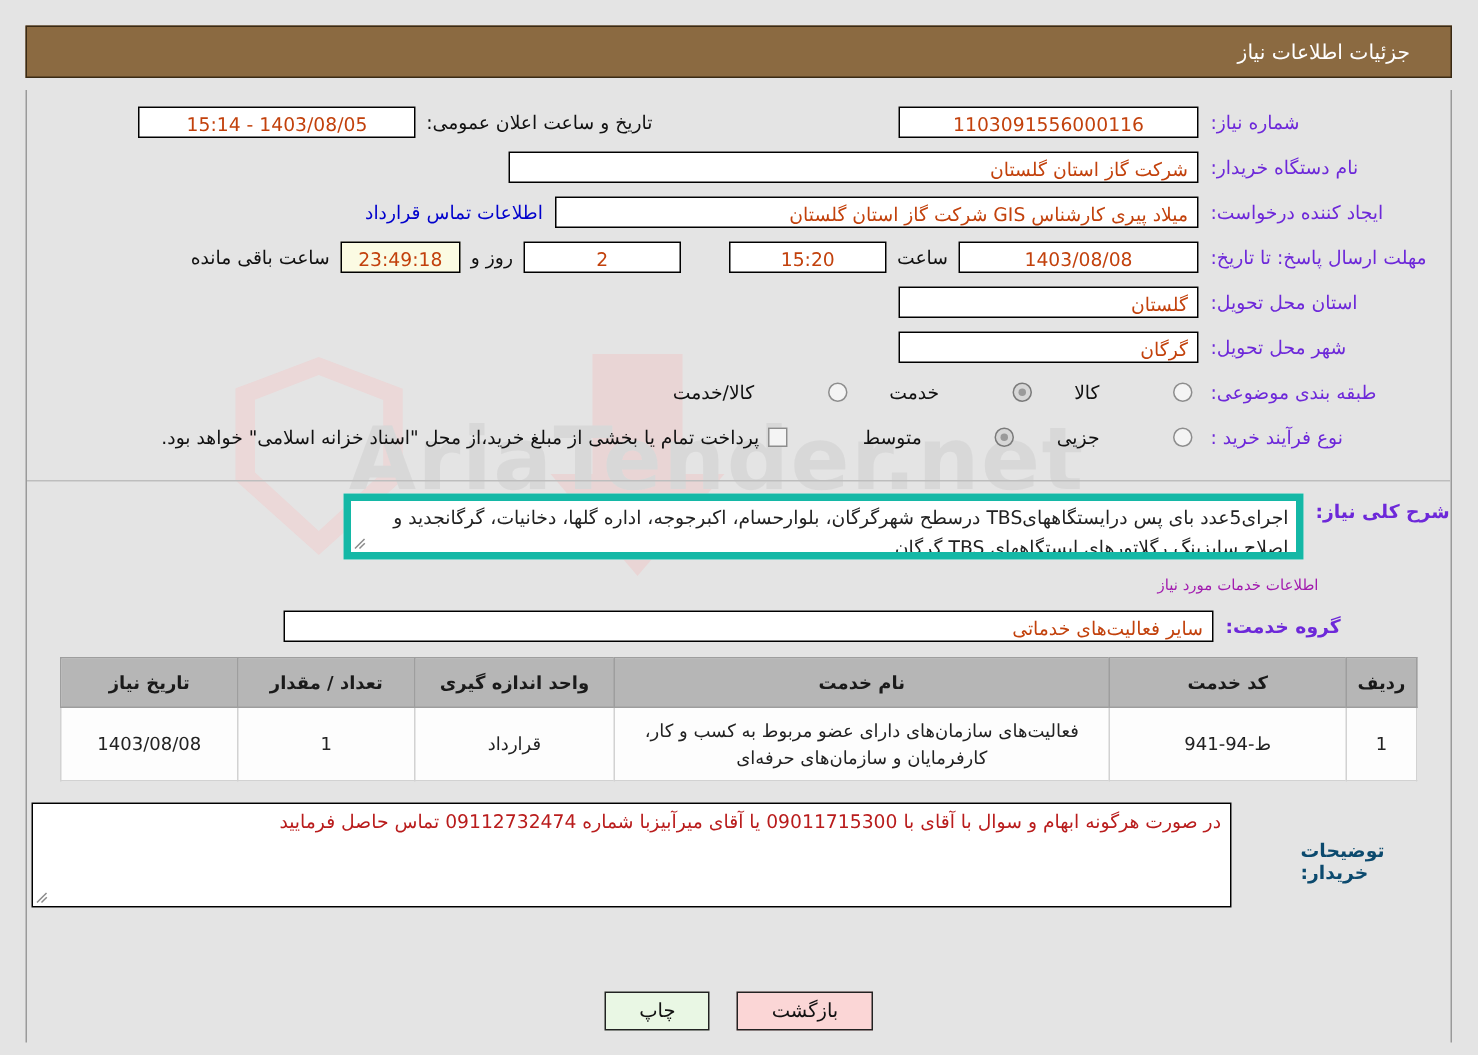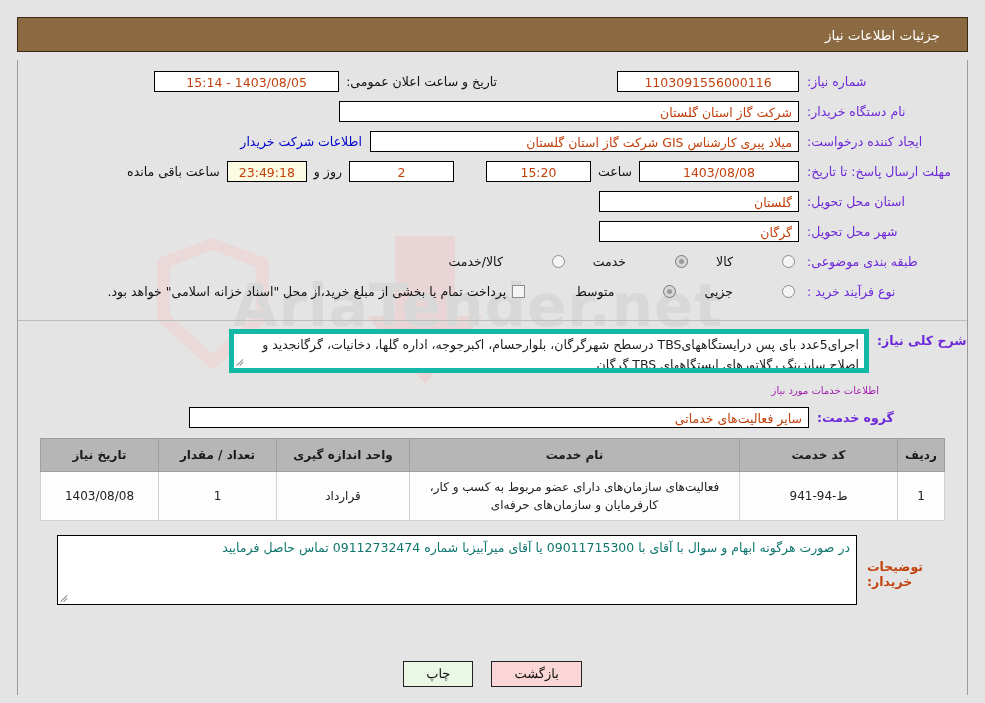--- a/index.html
+++ b/index.html
@@ -138,21 +138,21 @@
     line-height: 21px;
     font-size: 12.5px;
     color: #c2410c;
     padding: 0 6px;
     box-sizing: border-box;
     text-align: center;
     overflow: hidden;
     white-space: nowrap;
   }
   .field.rt { text-align: right; }
-  .f-need-no  { width: 182px; }
+  .f-need-no  { width: 200px; margin-left: 44px; }
   .f-buyer    { width: 460px; }
   .f-creator  { width: 429px; }
   .f-date     { width: 160px; }
   .f-time     { width: 105px; }
   .f-days     { width: 105px; }
   .f-countdown{ width: 80px; background: #fbfbe3; }
   .f-province { width: 200px; }
   .f-city     { width: 200px; }
   .f-pubdate  { width: 185px; }
   .f-group    { width: 620px; }
@@ -303,36 +303,37 @@
     display: flex;
     align-items: flex-start;
     margin: 14px 0 0 0;
   }
   .notes-box {
     border: 1px solid #000;
     background: #fff;
     width: 800px;
     height: 70px;
     font-size: 12.5px;
-    color: #0f766e;
+    color: #b91c1c;
     line-height: 20px;
     padding: 2px 6px 0 6px;
     box-sizing: border-box;
     text-align: right;
     position: relative;
     overflow: hidden;
   }
   .notes-lbl {
     font-size: 12.5px;
     font-weight: bold;
-    color: #c2410c;
+    color: #0c4a6e;
     padding-left: 10px;
     padding-top: 24px;
     width: 100px;
     text-align: left;
+    margin-left: 36px;
   }
 
   
   .btn-bar {
     position: absolute;
     bottom: 16px;
     left: 0;
     right: 0;
     display: flex;
     justify-content: center;
@@ -383,21 +384,21 @@
       </div>
 
       <div class="row">
         <span class="lbl lbl-w">نام دستگاه خریدار:</span>
         <div class="field f-buyer rt">شرکت گاز استان گلستان</div>
       </div>
 
       <div class="row">
         <span class="lbl lbl-w">ایجاد کننده درخواست:</span>
         <div class="field f-creator rt">میلاد پیری کارشناس GIS شرکت گاز استان گلستان</div>
-        <span class="link-blue">اطلاعات شرکت خریدار</span>
+        <span class="link-blue">اطلاعات تماس قرارداد</span>
       </div>
 
       <div class="row">
         <span class="lbl lbl-w">مهلت ارسال پاسخ: تا تاریخ:</span>
         <div class="field f-date">1403/08/08</div>
         <span class="inline-lbl">ساعت</span>
         <div class="field f-time">15:20</div>
         <div class="field f-days" style="margin-right:32px;">2</div>
         <span class="inline-lbl">روز و</span>
         <div class="field f-countdown">23:49:18</div>

